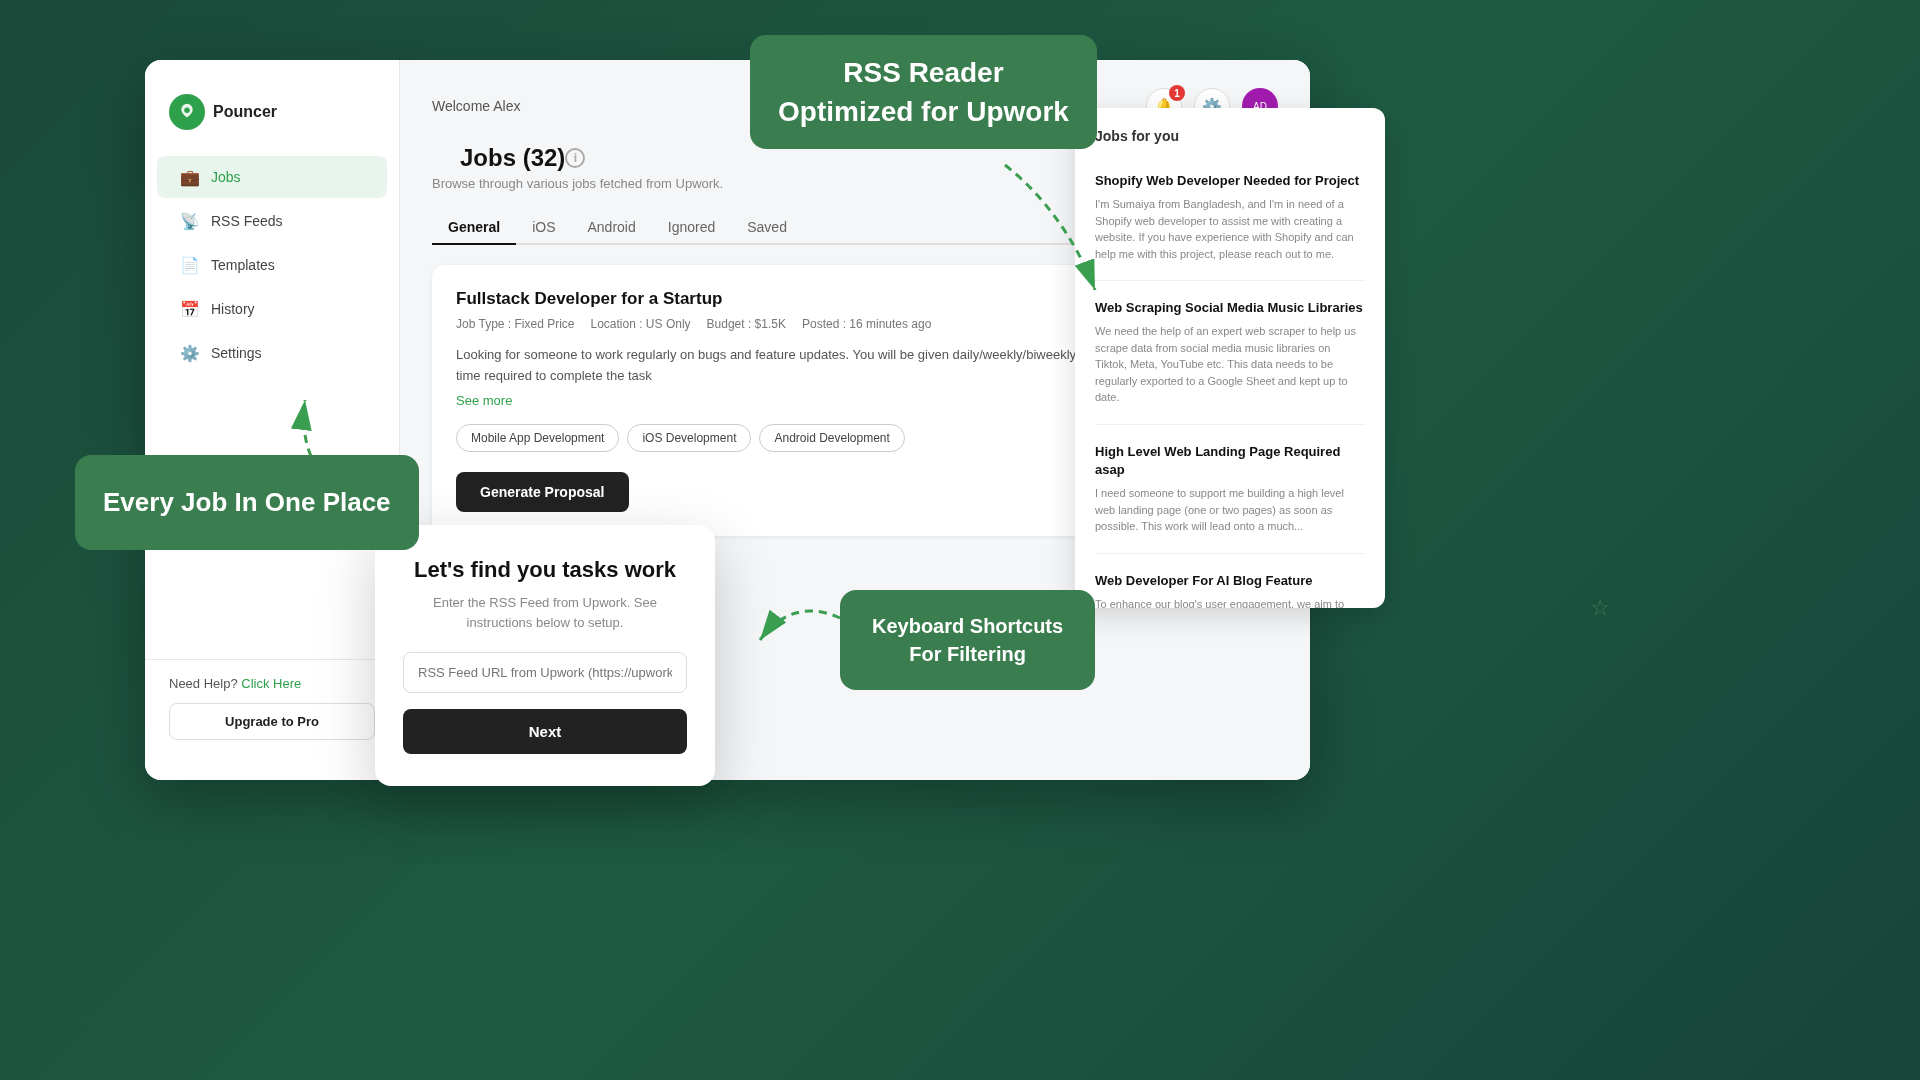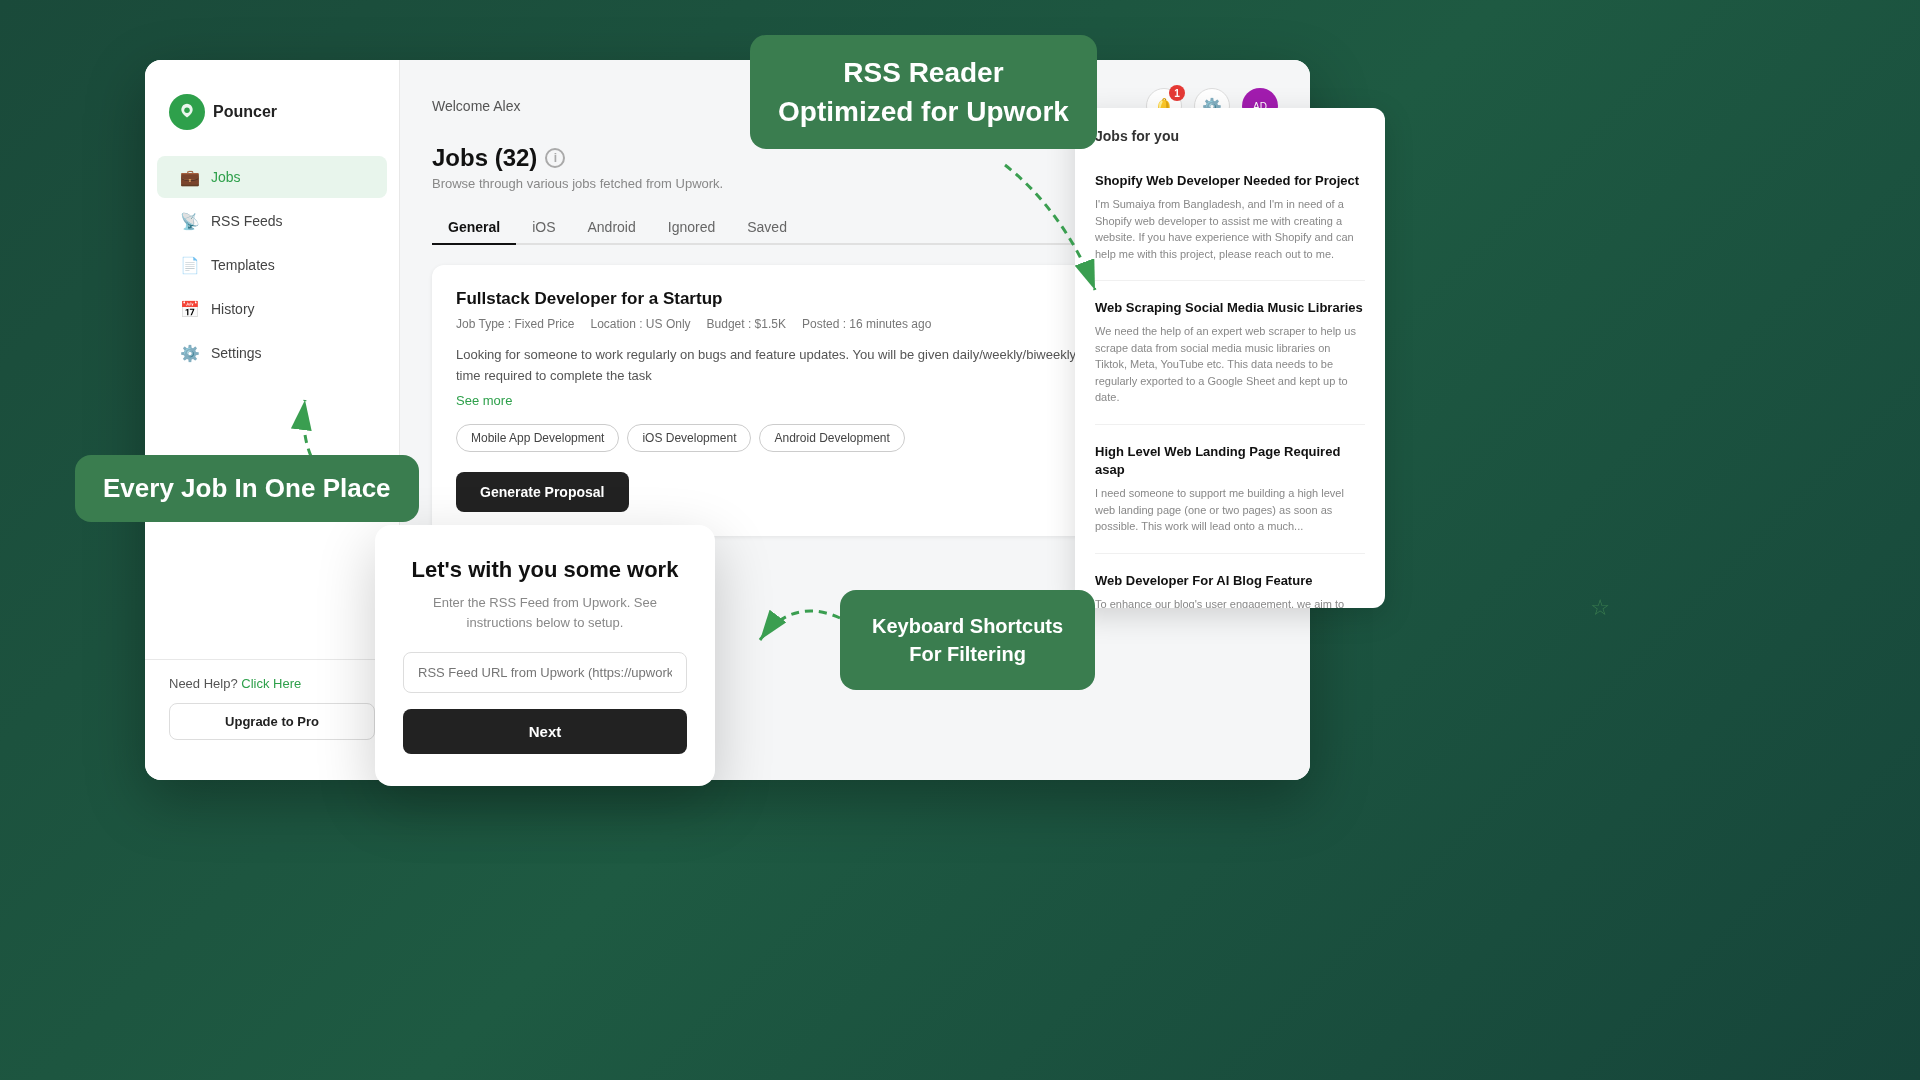--- a/index.html
+++ b/index.html
@@ -191,21 +191,21 @@
       cursor: pointer;
     }
 
     .page-title {
       font-size: 24px;
       font-weight: 700;
       color: #111;
       margin-bottom: 4px;
       display: flex;
       align-items: center;
-      gap: 8px;
+      margin-left: 28px;
     }
     .info-icon {
       width: 20px;
       height: 20px;
       border-radius: 50%;
       border: 2px solid #aaa;
       display: flex;
       align-items: center;
       justify-content: center;
       font-size: 12px;
@@ -425,21 +425,21 @@
       line-height: 1.4;
       z-index: 30;
       min-width: 240px;
     }
     .tooltip-every-job {
       position: absolute;
       top: 455px;
       left: 75px;
       background: #3a7d4f;
       color: white;
-      padding: 18px 28px;
+      padding: 32px 28px;
       border-radius: 16px;
       font-size: 26px;
       font-weight: 700;
       text-align: center;
       z-index: 30;
       min-width: 270px;
     }
 
     
     .arrow-svg {
@@ -583,21 +583,21 @@
     <div class="job-suggestion-desc">I need someone to support me building a high level web landing page (one or two pages) as soon as possible. This work will lead onto a much...</div>
   </div>
 
   <div class="job-suggestion">
     <div class="job-suggestion-title">Web Developer For AI Blog Feature</div>
     <div class="job-suggestion-desc">To enhance our blog's user engagement, we aim to integrate an AI feature enabling users to dynamically alter the article's language and writing style and length.</div>
   </div>
 </div>
 
 <div class="rss-modal">
-  <div class="rss-modal-title">Let's with you some work</div>
+  <div class="rss-modal-title">Let's find you tasks work</div>
   <div class="rss-modal-subtitle">Enter the RSS Feed from Upwork. See instructions below to setup.</div>
   <input class="rss-input" type="text" placeholder="RSS Feed URL from Upwork (https://upwork.com/ai/ksksk)" style="">
   <button class="rss-next-btn">Next</button>
 </div>
 
 <div class="tooltip-rss">
   <span>RSS Reader</span><br>
   <span>Optimized for Upwork</span>
 </div>
 

